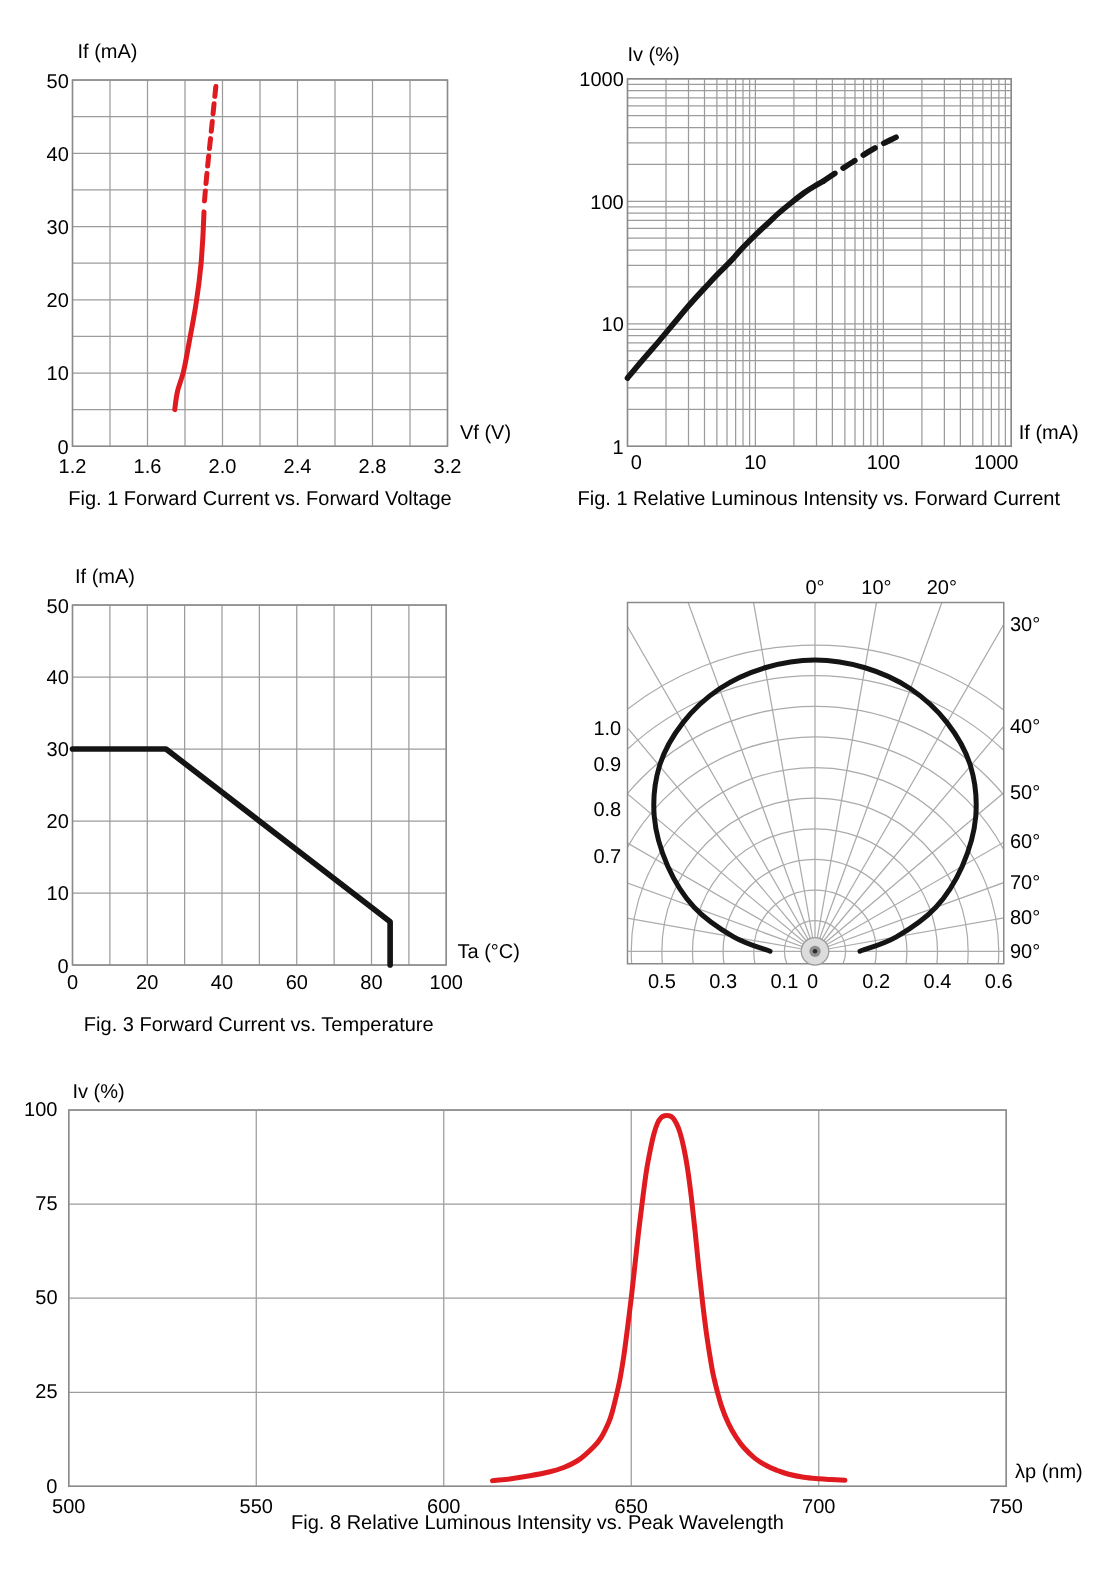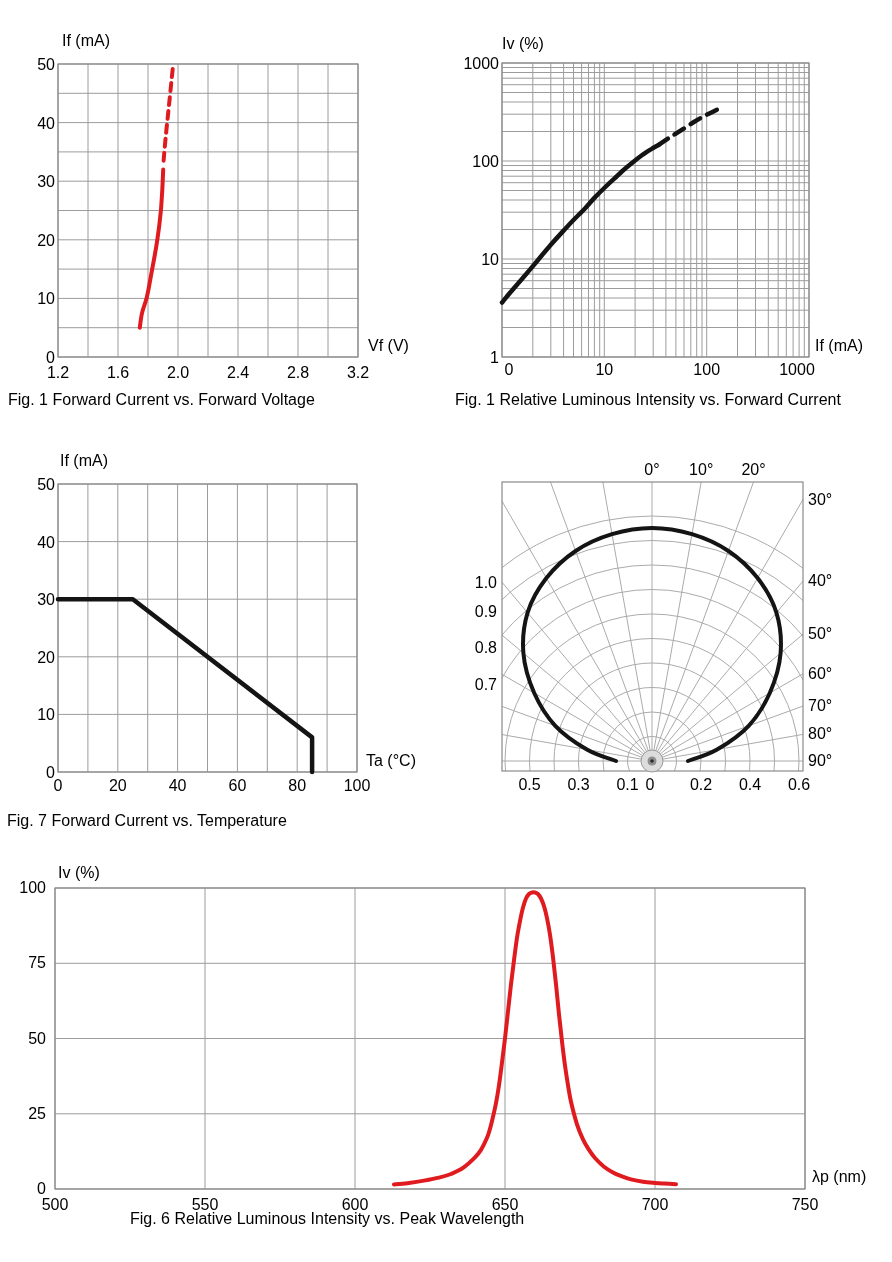--- a/index.html
+++ b/index.html
@@ -1,19 +1,19 @@
 <!DOCTYPE html>
 <html><head>
 <meta charset="utf-8">
 <style>
   html,body{margin:0;padding:0;background:#fff;}
   .page{position:relative;width:892px;height:1262px;background:#ffffff;
         font-family:"Liberation Sans",sans-serif;overflow:hidden;}
   .fig-svg{position:absolute;}
-  .caption{position:absolute;font-size:16px;color:#000;
+  .caption{position:absolute;text-align:center;font-size:16px;color:#000;
            font-family:"Liberation Sans",sans-serif;white-space:nowrap;}
   svg text{font-family:"Liberation Sans",sans-serif;font-size:16px;fill:#000;}
 </style>
 </head>
 <body>
 
 <div class="page">
   <svg id="fig1" class="fig-svg" style="left:0;top:0;width:446px;height:420px" viewBox="0 0 446 420">
       <g stroke="#9c9c9c" stroke-width="1">
         <line x1="58.0" y1="64" x2="58.0" y2="357"></line>
@@ -273,15 +273,15 @@
         <text x="46" y="968.3" text-anchor="end">75</text>
         <text x="46" y="893.0" text-anchor="end">100</text>
         <text x="58" y="878" text-anchor="start">Iv (%)</text>
         <text x="812" y="1182" text-anchor="start">λp (nm)</text>
       </g>
       <path d="M394.0,1184.5C396.5,1184.2 404.0,1183.6 409.0,1183.0C414.0,1182.3 419.0,1181.5 424.0,1180.6C429.0,1179.7 434.5,1178.7 439.0,1177.6C443.5,1176.5 447.0,1175.6 451.0,1174.0C455.0,1172.3 459.0,1170.7 463.0,1167.9C467.0,1165.2 472.0,1160.4 475.0,1157.4C478.0,1154.4 479.0,1153.1 481.0,1149.9C483.0,1146.6 485.5,1141.3 487.0,1137.8C488.5,1134.3 489.0,1132.3 490.0,1128.8C491.0,1125.3 492.0,1121.0 493.0,1116.8C494.0,1112.5 495.0,1108.5 496.0,1103.2C497.0,1097.9 498.0,1091.9 499.0,1085.2C500.0,1078.4 501.0,1070.4 502.0,1062.6C503.0,1054.8 504.0,1047.0 505.0,1038.5C506.0,1030.0 507.0,1020.4 508.0,1011.4C509.0,1002.4 510.0,992.8 511.0,984.3C512.0,975.8 513.0,968.0 514.0,960.2C515.0,952.5 516.0,944.2 517.0,937.7C518.0,931.1 519.0,926.1 520.0,921.1C521.0,916.1 522.0,911.3 523.0,907.6C524.0,903.8 525.0,900.8 526.0,898.5C527.0,896.3 528.0,895.0 529.0,894.0C530.0,893.0 531.0,892.8 532.0,892.5C533.0,892.3 534.0,892.3 535.0,892.5C536.0,892.8 537.0,893.0 538.0,894.0C539.0,895.0 540.0,896.5 541.0,898.5C542.0,900.5 543.0,902.8 544.0,906.1C545.0,909.3 546.0,913.3 547.0,918.1C548.0,922.9 549.0,928.1 550.0,934.7C551.0,941.2 552.0,949.0 553.0,957.2C554.0,965.5 555.0,974.8 556.0,984.3C557.0,993.9 558.0,1004.9 559.0,1014.4C560.0,1024.0 561.0,1033.0 562.0,1041.5C563.0,1050.0 564.0,1058.3 565.0,1065.6C566.0,1072.9 567.0,1079.1 568.0,1085.2C569.0,1091.2 569.5,1095.2 571.0,1101.7C572.5,1108.2 575.0,1118.0 577.0,1124.3C579.0,1130.6 581.0,1135.1 583.0,1139.3C585.0,1143.6 587.0,1146.8 589.0,1149.9C591.0,1153.0 592.5,1155.2 595.0,1158.0C597.5,1160.8 601.0,1164.3 604.0,1166.7C607.0,1169.1 610.0,1170.8 613.0,1172.4C616.0,1174.1 619.0,1175.2 622.0,1176.4C625.0,1177.5 627.5,1178.5 631.0,1179.4C634.5,1180.3 639.0,1181.2 643.0,1181.8C647.0,1182.4 651.5,1182.7 655.0,1183.0C658.5,1183.3 660.5,1183.4 664.0,1183.6C667.5,1183.8 674.0,1184.1 676.0,1184.2" fill="none" stroke="#e01b20" stroke-width="4" stroke-linejoin="round" stroke-linecap="round"></path>
     </svg>
 
   <div class="caption" style="left:8px;top:391px;width:400px">Fig. 1 Forward Current vs. Forward Voltage</div>
   <div class="caption" style="left:455px;top:391px;width:400px">Fig. 1 Relative Luminous Intensity vs. Forward Current</div>
-  <div class="caption" style="left:7px;top:812px;width:400px">Fig. 7 Forward Current vs. Temperature</div>
-  <div class="caption" style="left:130px;top:1210px;width:600px">Fig. 6 Relative Luminous Intensity vs. Peak Wavelength</div>
+  <div class="caption" style="left:7px;top:812px;width:400px">Fig. 3 Forward Current vs. Temperature</div>
+  <div class="caption" style="left:130px;top:1210px;width:600px">Fig. 8 Relative Luminous Intensity vs. Peak Wavelength</div>
 </div>
 
 </body></html>

